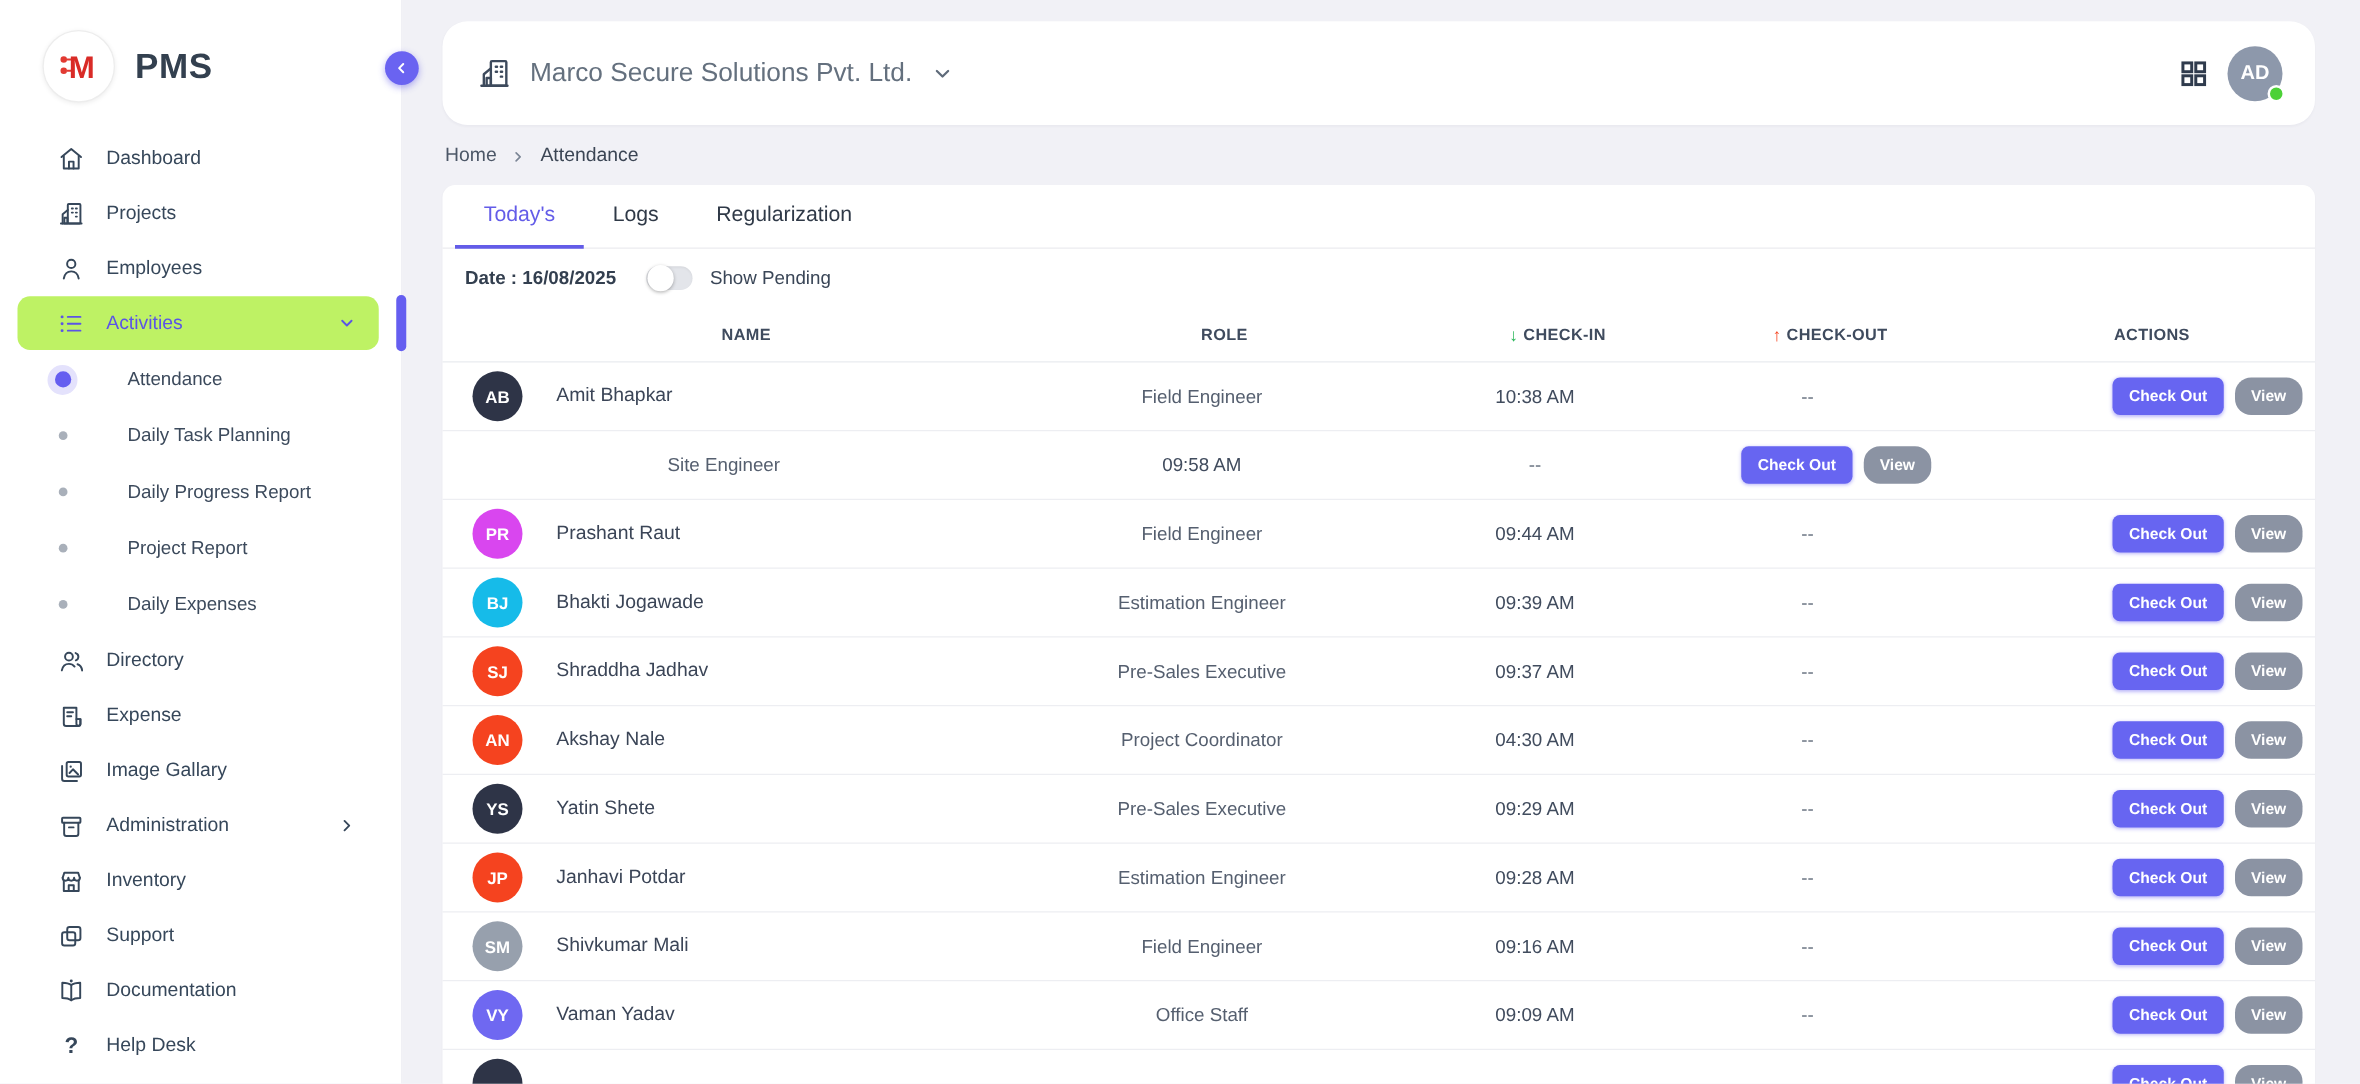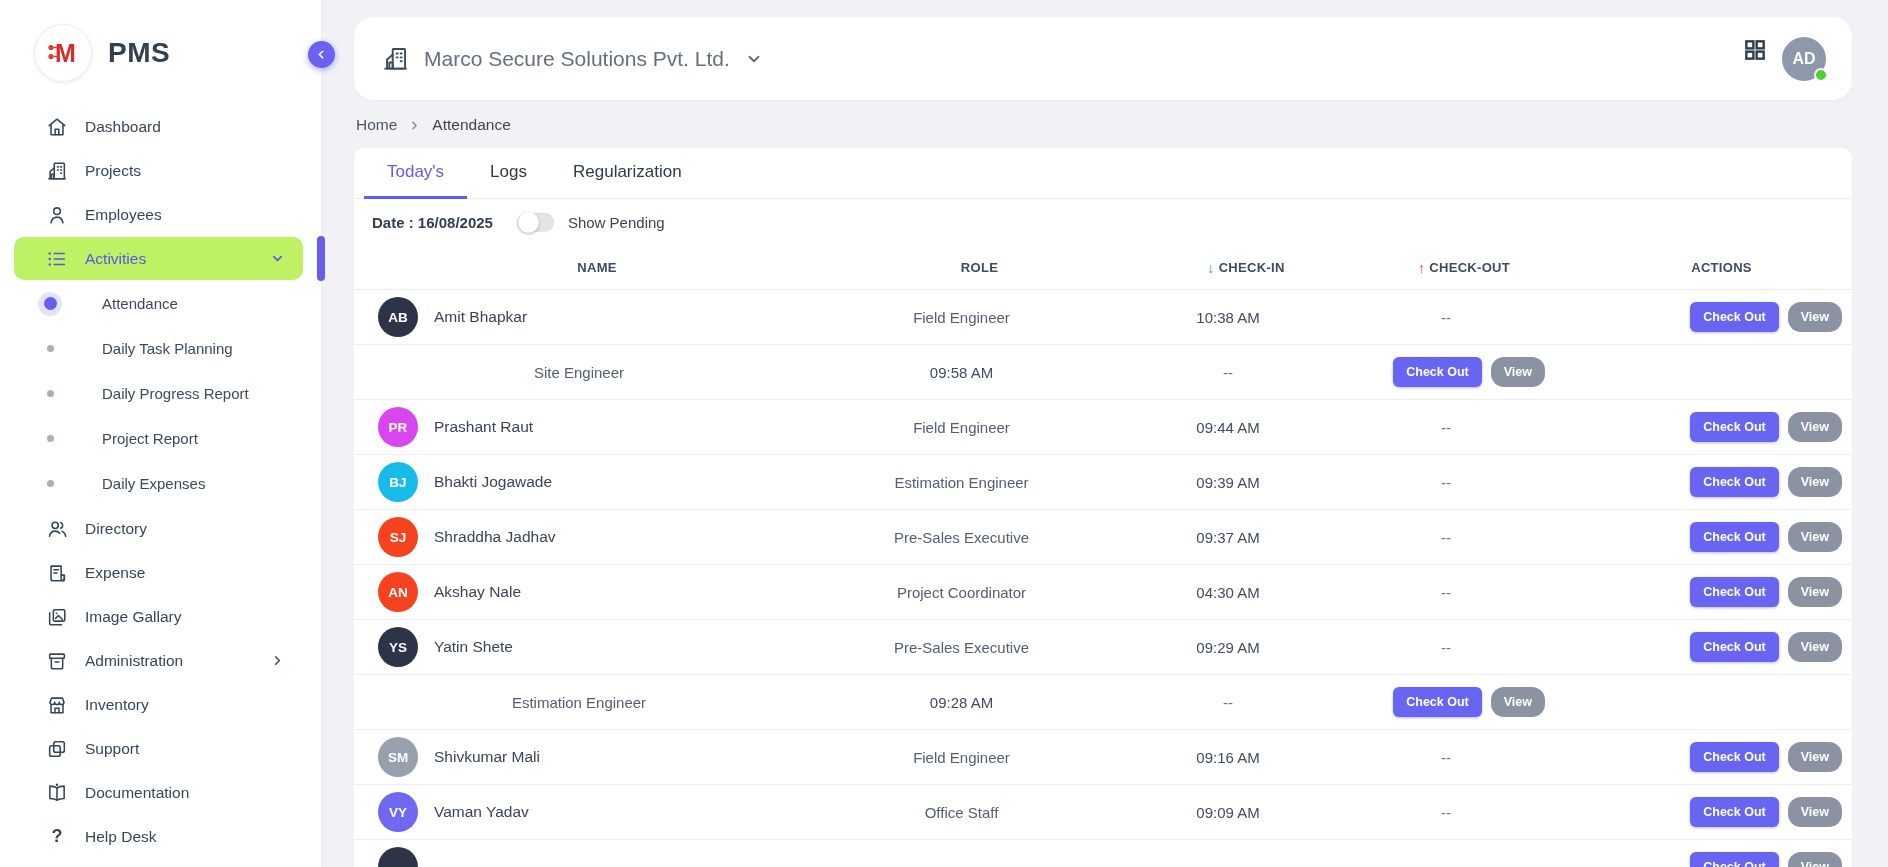--- a/index.html
+++ b/index.html
@@ -50,21 +50,21 @@
 
   
   .main { flex:1; padding:17px 36px 0 32px; }
   .topbar { background:#fff; border-radius:20px; height:83px; display:flex;
     align-items:center; justify-content:space-between; padding:0 26px 0 28px;
     box-shadow:0 1px 2px rgba(20,20,60,.03); }
   .company { display:flex; align-items:center; gap:15px; cursor:pointer; }
   .company .ic { width:27px; height:27px; color:#3d4a5c; }
   .company-name { font-size:21px; font-weight:500; color:#64707e; }
   .company .chev { color:#5f6b7a; width:18px; height:18px; }
-  .topbar-right { display:flex; gap:14px; }
+  .topbar-right { display:flex; align-items:center; gap:14px; }
   .grid-icon { width:26px; height:26px; display:inline-flex; color:#2f3b4d; cursor:pointer; }
   .grid-icon svg { width:100%; height:100%; fill:none; stroke:currentColor; stroke-width:2.2; }
   .avatar { position:relative; width:44px; height:44px; border-radius:50%;
     background:#8d98ab; color:#fff; font-size:16px; font-weight:700;
     display:flex; align-items:center; justify-content:center; cursor:pointer; }
   .online-dot { position:absolute; right:-2px; bottom:-1px; width:14px; height:14px;
     border-radius:50%; background:#4cd137; border:2.5px solid #fff; }
 
   .breadcrumb { display:flex; align-items:center; gap:11px; padding:16px 2px 14px 2px;
     font-size:15.5px; }
@@ -91,21 +91,21 @@
   .toggle-label { font-size:15px; color:#3a4657; margin-left:-10px; }
 
   .thead, .trow { display:grid;
     grid-template-columns:450px 315px 218px 218px 1fr; align-items:center; }
   .thead { height:44px; border-bottom:1px solid #e9ebef; }
   .th { font-size:13px; font-weight:700; color:#3f4b5e; letter-spacing:.3px;
     display:flex; align-items:center; justify-content:center; gap:4px;margin-left:36px; }
   .th.first { justify-content:center; }
   .sort-arrow { font-size:14px; font-weight:700; }
   .trow { height:55px; border-bottom:1px solid #edeef2; }
-  .cell-name { display:flex; align-items:center; gap:16px; padding-left:24px; }
+  .cell-name { display:flex; align-items:center; gap:27px; padding-left:24px; }
   .row-avatar { width:40px; height:40px; border-radius:50%; color:#fff;
     font-size:13.5px; font-weight:700; display:flex; align-items:center;
     justify-content:center; flex:none; }
   .name-text { font-size:15.5px; color:#3b4557; }
   .cell-role { font-size:15px; color:#555f6f; text-align:center; }
   .cell-time { font-size:15px; color:#414c5e; text-align:center; }
   .cell-out { font-size:15px; color:#6a7482; text-align:center; }
   .cell-actions { display:flex; justify-content:flex-end; gap:9px; padding-right:10px; }
   .btn { border:none; border-radius:6px; color:#fff; font-size:12.5px; font-weight:700;
     font-family:inherit; padding:8px 13px; cursor:pointer; }
@@ -459,20 +459,24 @@
             </div>
             <div class="cell-role">Pre-Sales Executive</div>
             <div class="cell-time">09:29 AM</div>
             <div class="cell-out">--</div>
             <div class="cell-actions">
               <button class="btn btn-checkout">Check Out</button>
               <button class="btn btn-view">View</button>
             </div>
           </div>
           <div class="trow">
+            <div class="cell-name">
+              <span class="row-avatar" style="background: rgb(245, 67, 31);">JP</span>
+              <span class="name-text">Janhavi Potdar</span>
+            </div>
             <div class="cell-role">Estimation Engineer</div>
             <div class="cell-time">09:28 AM</div>
             <div class="cell-out">--</div>
             <div class="cell-actions">
               <button class="btn btn-checkout">Check Out</button>
               <button class="btn btn-view">View</button>
             </div>
           </div>
           <div class="trow">
             <div class="cell-name">

